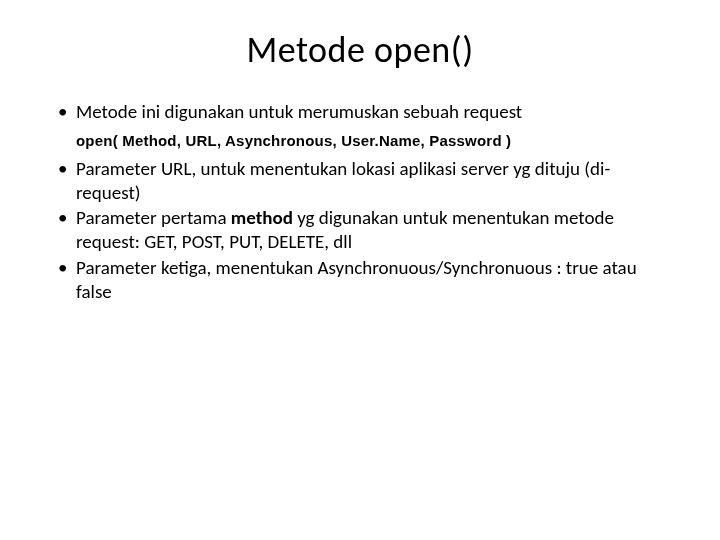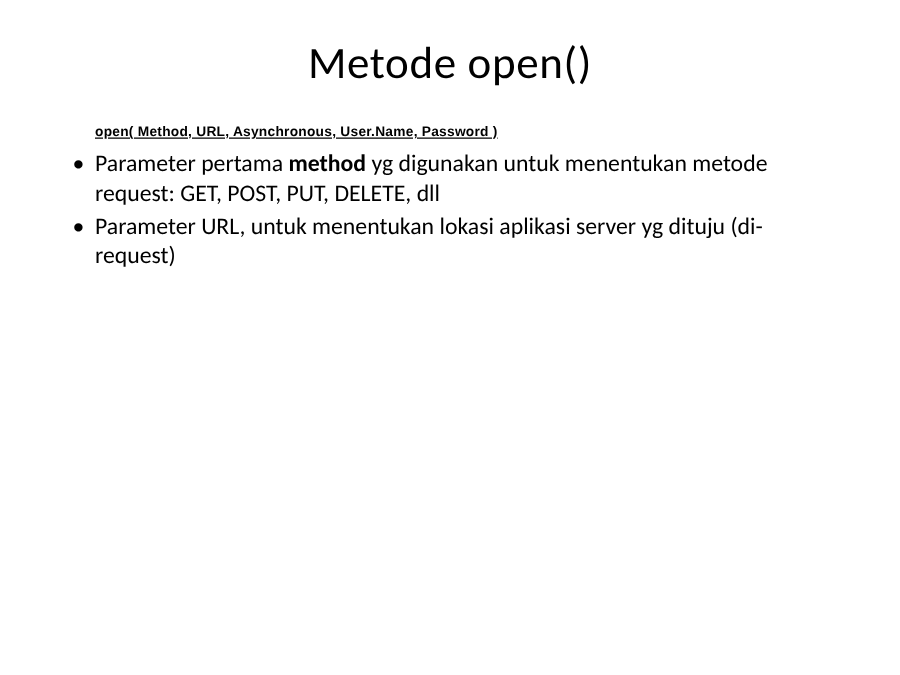--- a/index.html
+++ b/index.html
@@ -35,38 +35,39 @@
     }
     ul.main-list > li::before {
       content: "•";
       position: absolute;
       left: 8px;
       top: 0;
       font-size: 19px;
     }
     .code-line {
       font-family: Arial, sans-serif;
-      font-size: 11px;
+      font-size: 15px;
       font-weight: bold;
       margin: 8px 0 8px 26px;
       letter-spacing: 0.2px;
-      text-decoration: underline;
     }
     .bold-inline { font-weight: bold; }
   </style>
 </head>
 <body>
 
 <div class="slide">
   <h1 class="title">Metode open()</h1>
 
   <ul class="main-list">
+    <li>Metode ini digunakan untuk merumuskan sebuah request</li>
   </ul>
 
   <div class="code-line">open( Method, URL, Asynchronous, User.Name, Password )</div>
 
   <ul class="main-list">
+    <li>Parameter URL, untuk menentukan lokasi aplikasi server yg dituju (di-request)</li>
     <li>
       <span>Parameter pertama </span><span class="bold-inline">method</span><span> yg digunakan untuk menentukan metode request: GET, POST, PUT, DELETE, dll</span>
     </li>
-    <li>Parameter URL, untuk menentukan lokasi aplikasi server yg dituju (di-request)</li>
+    <li>Parameter ketiga, menentukan Asynchronuous/Synchronuous : true atau false</li>
   </ul>
 </div>
 
 </body></html>

